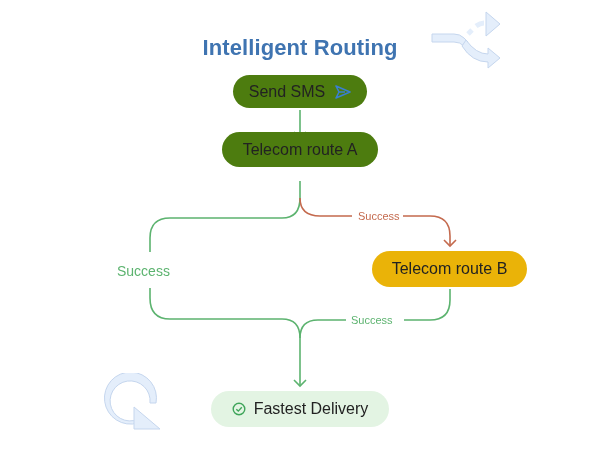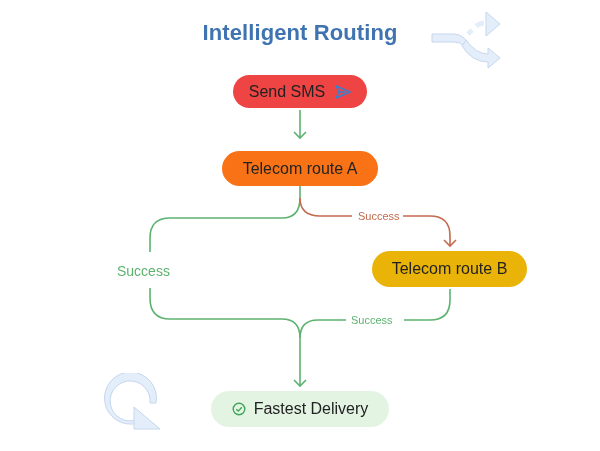--- a/index.html
+++ b/index.html
@@ -1,25 +1,25 @@
 <!DOCTYPE html>
 <html><head>
 <meta charset="utf-8">
 <style>
   html, body { margin: 0; padding: 0; background: #ffffff; }
   body { width: 600px; height: 451px; position: relative; overflow: hidden;
          font-family: "Liberation Sans", "DejaVu Sans", sans-serif; }
-  .title { position: absolute; left: 0; width: 600px; top: 20px; text-align: center;
+  .title { position: absolute; left: 0; width: 600px; top: 35px; text-align: center;
            font-size: 22px; font-weight: bold; color: #3f74b1; letter-spacing: 0.1px; }
   .title span { position: relative; left: 0px; }
   svg.wires { position: absolute; left: 0; top: 0; width: 600px; height: 451px; }
   .node { position: absolute; border-radius: 18px; display: flex; align-items: center;
           justify-content: center; font-size: 16px; color: #222222; box-sizing: border-box; }
-  .n-send { left: 233px; top: 75px; width: 134px; height: 33px; background: #ef4444; text-align: center; }
-  .n-a { left: 222px; top: 151px; width: 156px; height: 35px; background: #f97316; }
+  .n-send { left: 233px; top: 75px; width: 134px; height: 33px; background: #4d7c0f; text-align: center; }
+  .n-a { left: 222px; top: 132px; width: 156px; height: 35px; background: #4d7c0f; }
   .n-b { left: 372px; top: 251px; width: 155px; height: 36px; background: #eab308; }
   .n-fast { left: 211px; top: 391px; width: 178px; height: 36px; background: #e3f4e3; }
   .node .ic { display: inline-flex; align-items: center; }
   .lbl { position: absolute; font-size: 13px; background: #ffffff; padding: 0 3px; }
   .lbl-success-left { left: 114px; top: 263px; font-size: 14px; color: #5cb36f; }
   .lbl-failed { left: 355px; top: 210px; font-size: 11px; color: #c46a4e; }
   .lbl-success-right { left: 348px; top: 314px; font-size: 11px; color: #5cb36f; }
   .deco { position: absolute; }
 </style>
 </head>

